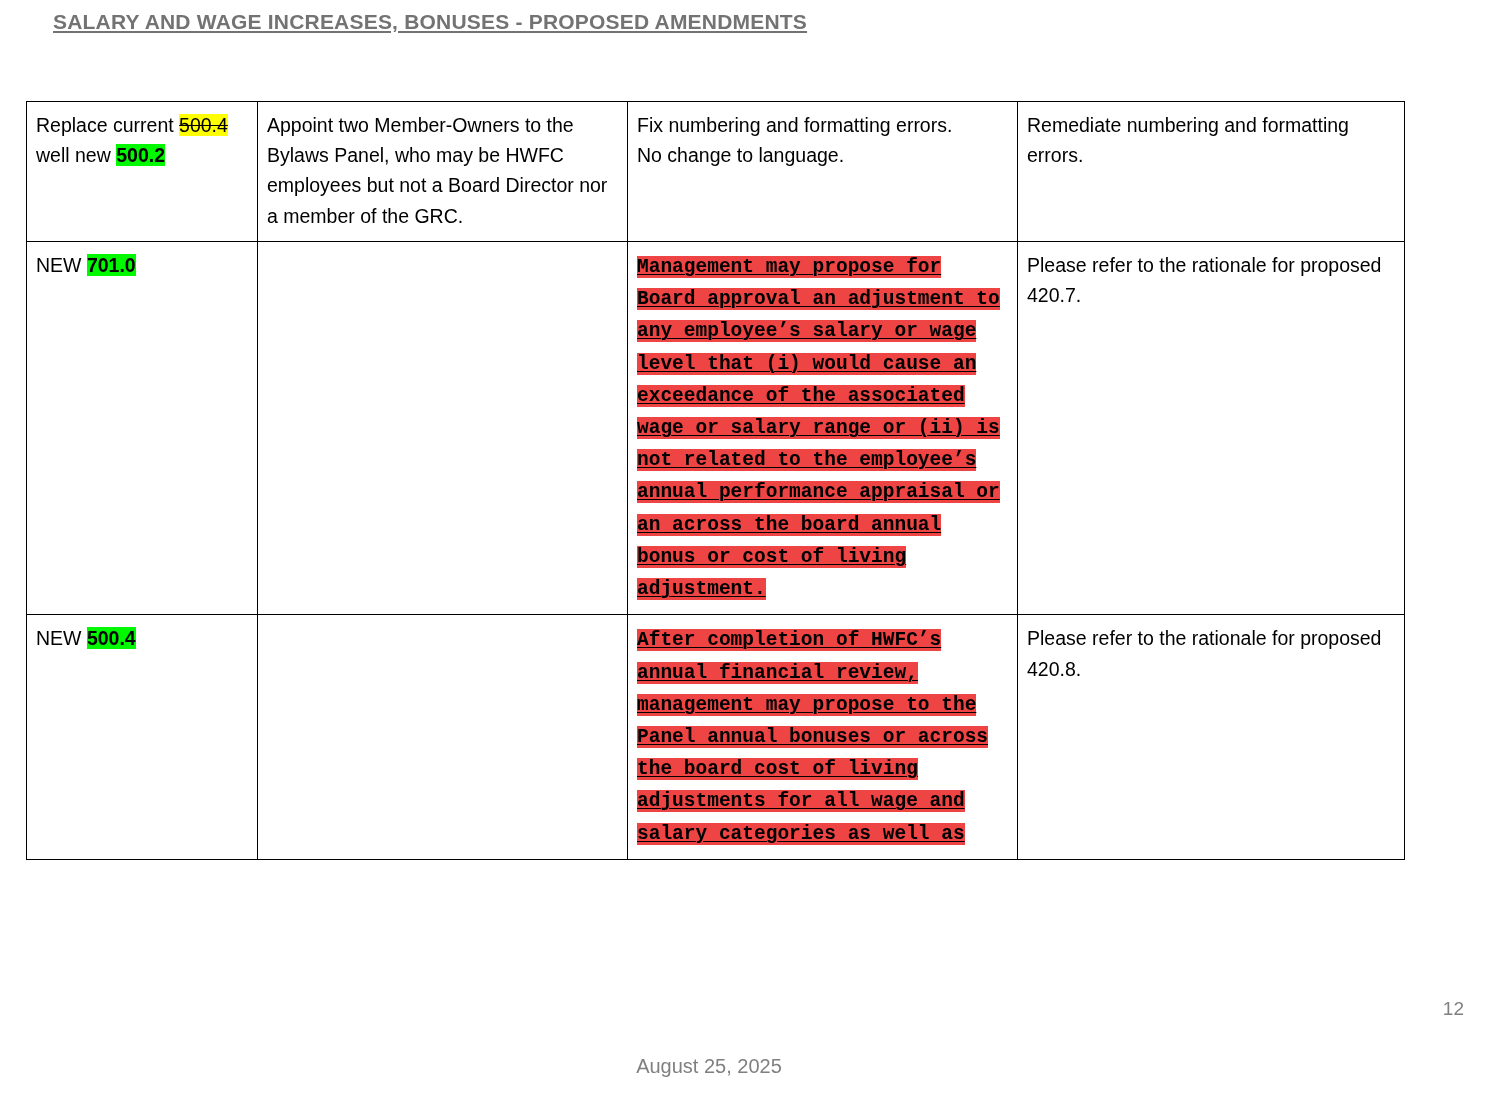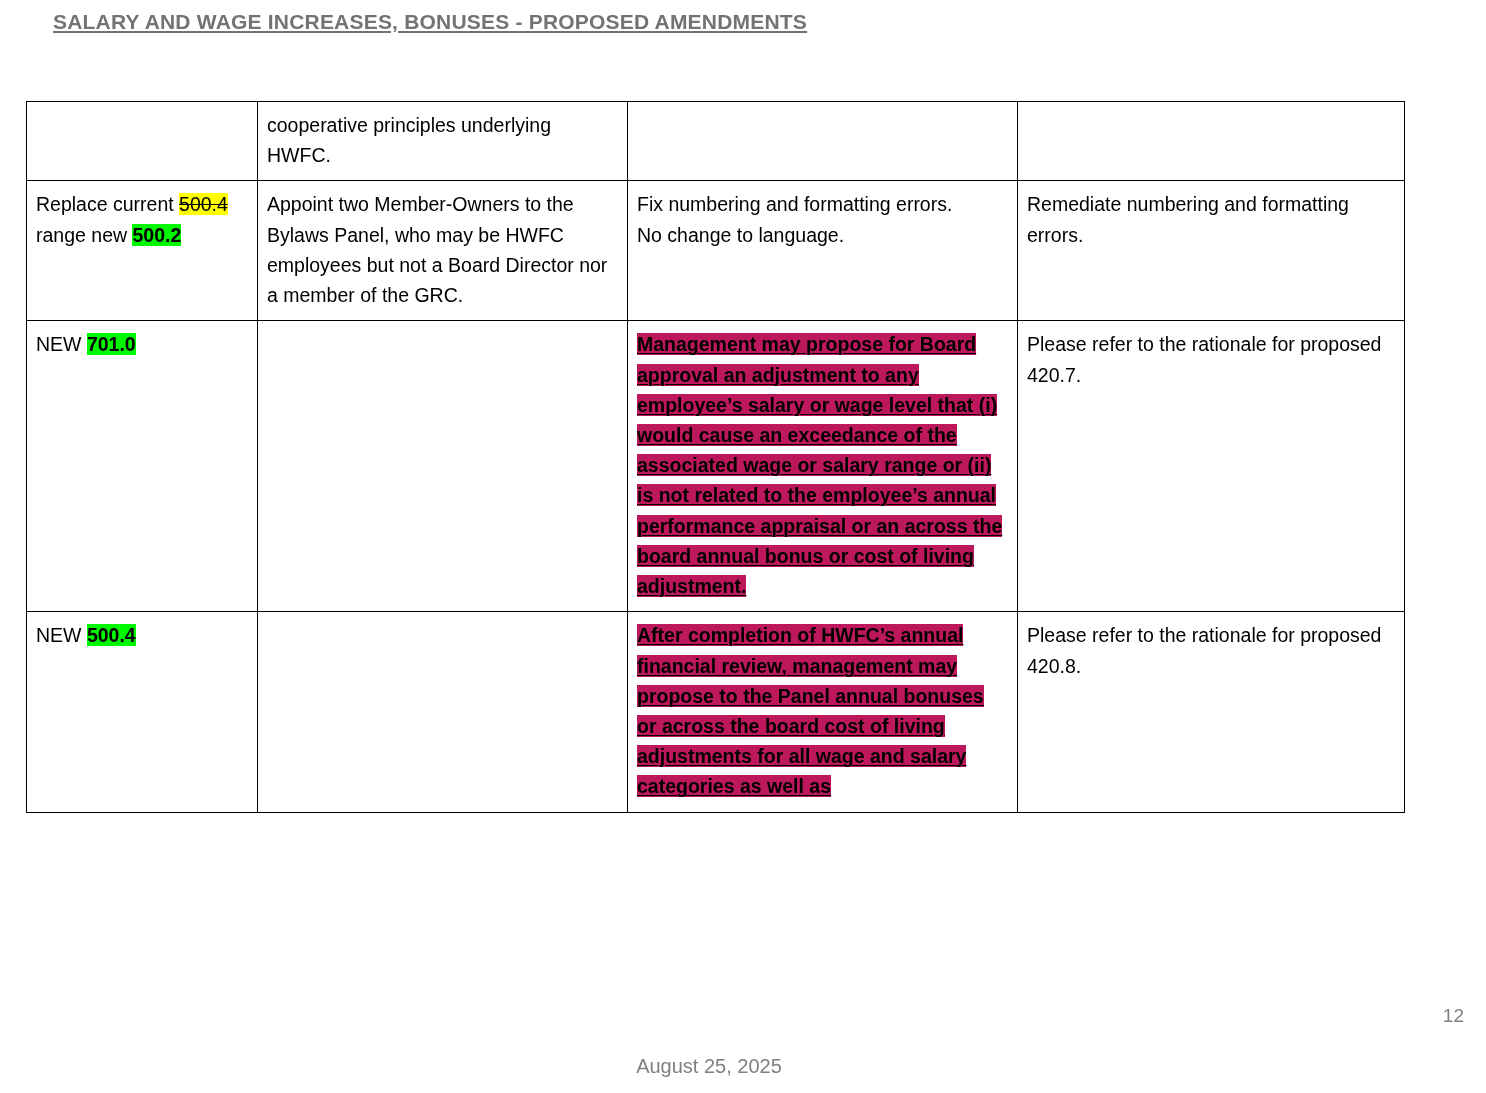--- a/index.html
+++ b/index.html
@@ -67,37 +67,37 @@
   .strike {
     text-decoration: line-through;
   }
   .bold { font-weight: bold; }
 
   .cell-green-block {
     font-weight: bold;
     line-height: 1.72;
   }
   .cell-green-block .seg {
-    background: #be185d;
+    background: #ef4444;
     text-decoration: underline;
     text-decoration-thickness: 1px;
     text-underline-offset: 2px;
     box-decoration-break: clone;
+    font-family: Liberation Mono, monospace;
     -webkit-box-decoration-break: clone;
   }
 
   .para + .para { }
 
   .page-number {
     position: absolute;
     right: 22px;
     top: 998px;
     font-size: 19px;
     color: #808080;
-    margin-top: 7px;
   }
 
   .footer-date {
     position: absolute;
     left: 12px;
     right: 0;
     top: 1055px;
     text-align: center;
     font-size: 20px;
     color: #808080;
@@ -113,38 +113,24 @@
 
   <table class="amend-table">
     <colgroup>
       <col class="col-a">
       <col class="col-b">
       <col class="col-c">
       <col class="col-d">
     </colgroup>
     <tbody>
 
-      <tr>
-        <td>
-          <span></span>
-        </td>
-        <td>
-          <span>cooperative principles underlying HWFC.</span>
-        </td>
-        <td>
-          <span></span>
-        </td>
-        <td>
-          <span></span>
-        </td>
-      </tr>
 
       <tr>
         <td>
-          <span>Replace current </span><span class="hl-yellow strike">500.4</span><span> range new </span><span class="hl-green bold">500.2</span>
+          <span>Replace current </span><span class="hl-yellow strike">500.4</span><span> well new </span><span class="hl-green bold">500.2</span>
         </td>
         <td>
           <span>Appoint two Member-Owners to the Bylaws Panel, who may be HWFC employees but not a Board Director nor a member of the GRC.</span>
         </td>
         <td>
           <div class="para">Fix numbering and formatting errors.</div>
           <div class="para">No change to language.</div>
         </td>
         <td>
           <span>Remediate numbering and formatting errors.</span>

